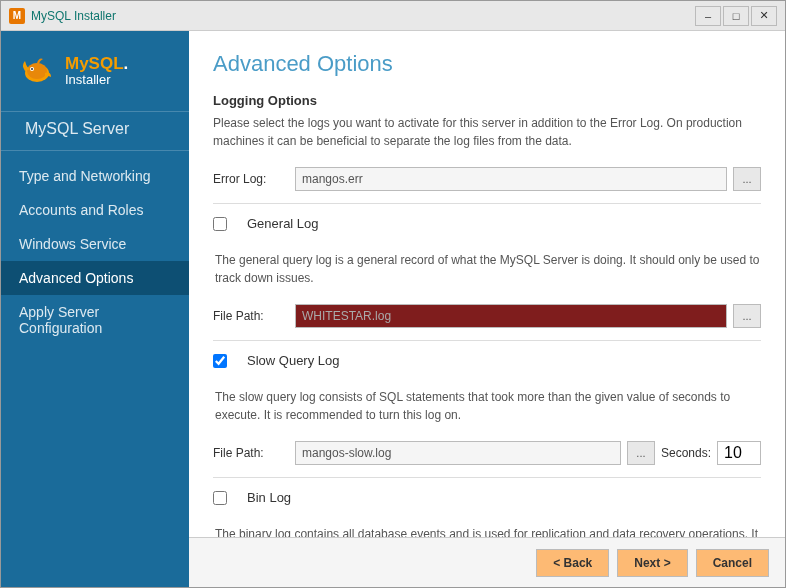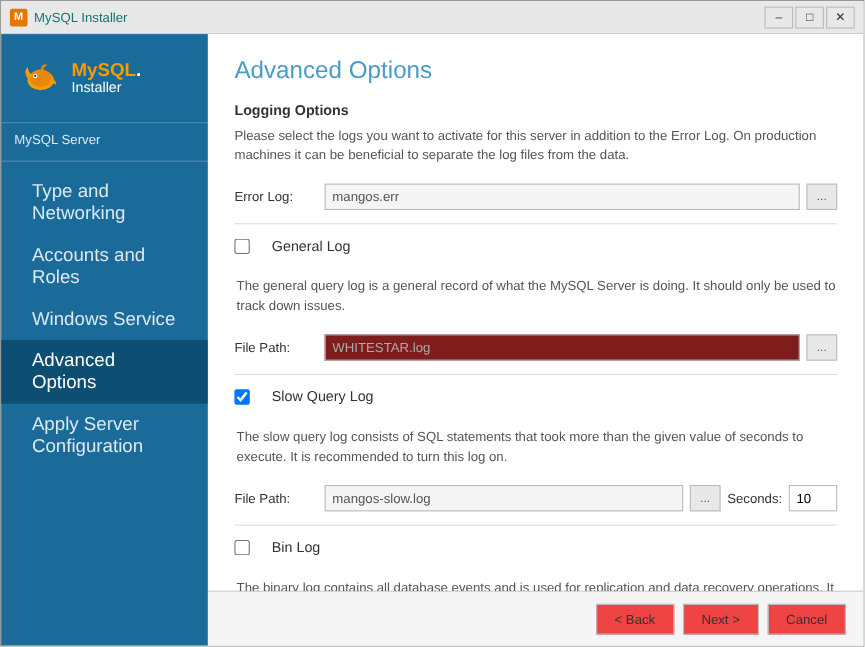--- a/index.html
+++ b/index.html
@@ -86,32 +86,32 @@
       align-items: center;
       gap: 8px;
       margin-bottom: 4px;
     }
     .mysql-dolphin {
       width: 40px;
       height: 40px;
     }
     .sidebar-subtitle {
       color: rgba(255,255,255,0.85);
-      font-size: 12px;
-      padding: 8px 12px 12px;
+      font-size: 16px;
+      padding: 8px 24px 12px;
       border-bottom: 1px solid rgba(255,255,255,0.2);
     }
     .sidebar-nav {
       flex: 1;
       padding: 8px 0;
     }
     .nav-item {
-      padding: 9px 28px;
+      padding: 9px 18px;
       color: rgba(255,255,255,0.85);
-      font-size: 17px;
+      font-size: 14px;
       cursor: pointer;
     }
     .nav-item.active {
       background: #0d4f73;
       color: white;
       font-weight: 500;
     }
 
     
     .right-panel {
@@ -214,21 +214,21 @@
     .seconds-label {
       font-size: 12px;
       color: #333;
       font-weight: 500;
     }
     .seconds-input {
       width: 44px;
       height: 24px;
       border: 1px solid #bbb;
       padding: 0 6px;
-      font-size: 12px;
+      font-size: 16px;
     }
     .divider {
       border: none;
       border-top: 1px solid #ddd;
       margin: 12px 0;
     }
 
     
     .footer {
       height: 50px;
@@ -238,26 +238,27 @@
       align-items: center;
       justify-content: flex-end;
       padding: 0 16px;
       gap: 8px;
       flex-shrink: 0;
     }
     .footer-btn {
       height: 28px;
       padding: 0 16px;
       border: 1px solid #bbb;
-      background: #ef4444;
-      cursor: pointer;
-      font-size: 12px;
-      color: #333;
-      display: flex;
-      align-items: center;
+      background: #fdba74;
+      cursor: pointer;
+      font-size: 12px;
+      color: #333;
+      display: flex;
+      align-items: center;
+      font-weight: bold;
     }
   </style>
 </head>
 <body>
 
 <div class="window">
 
   <div class="title-bar">
     <div class="title-bar-icon">M</div>
     <span class="title-bar-title">MySQL Installer</span>

